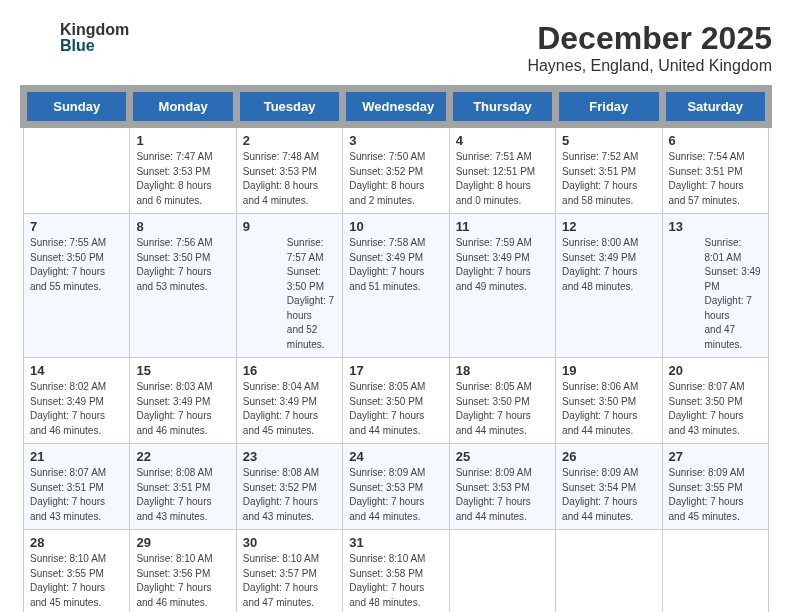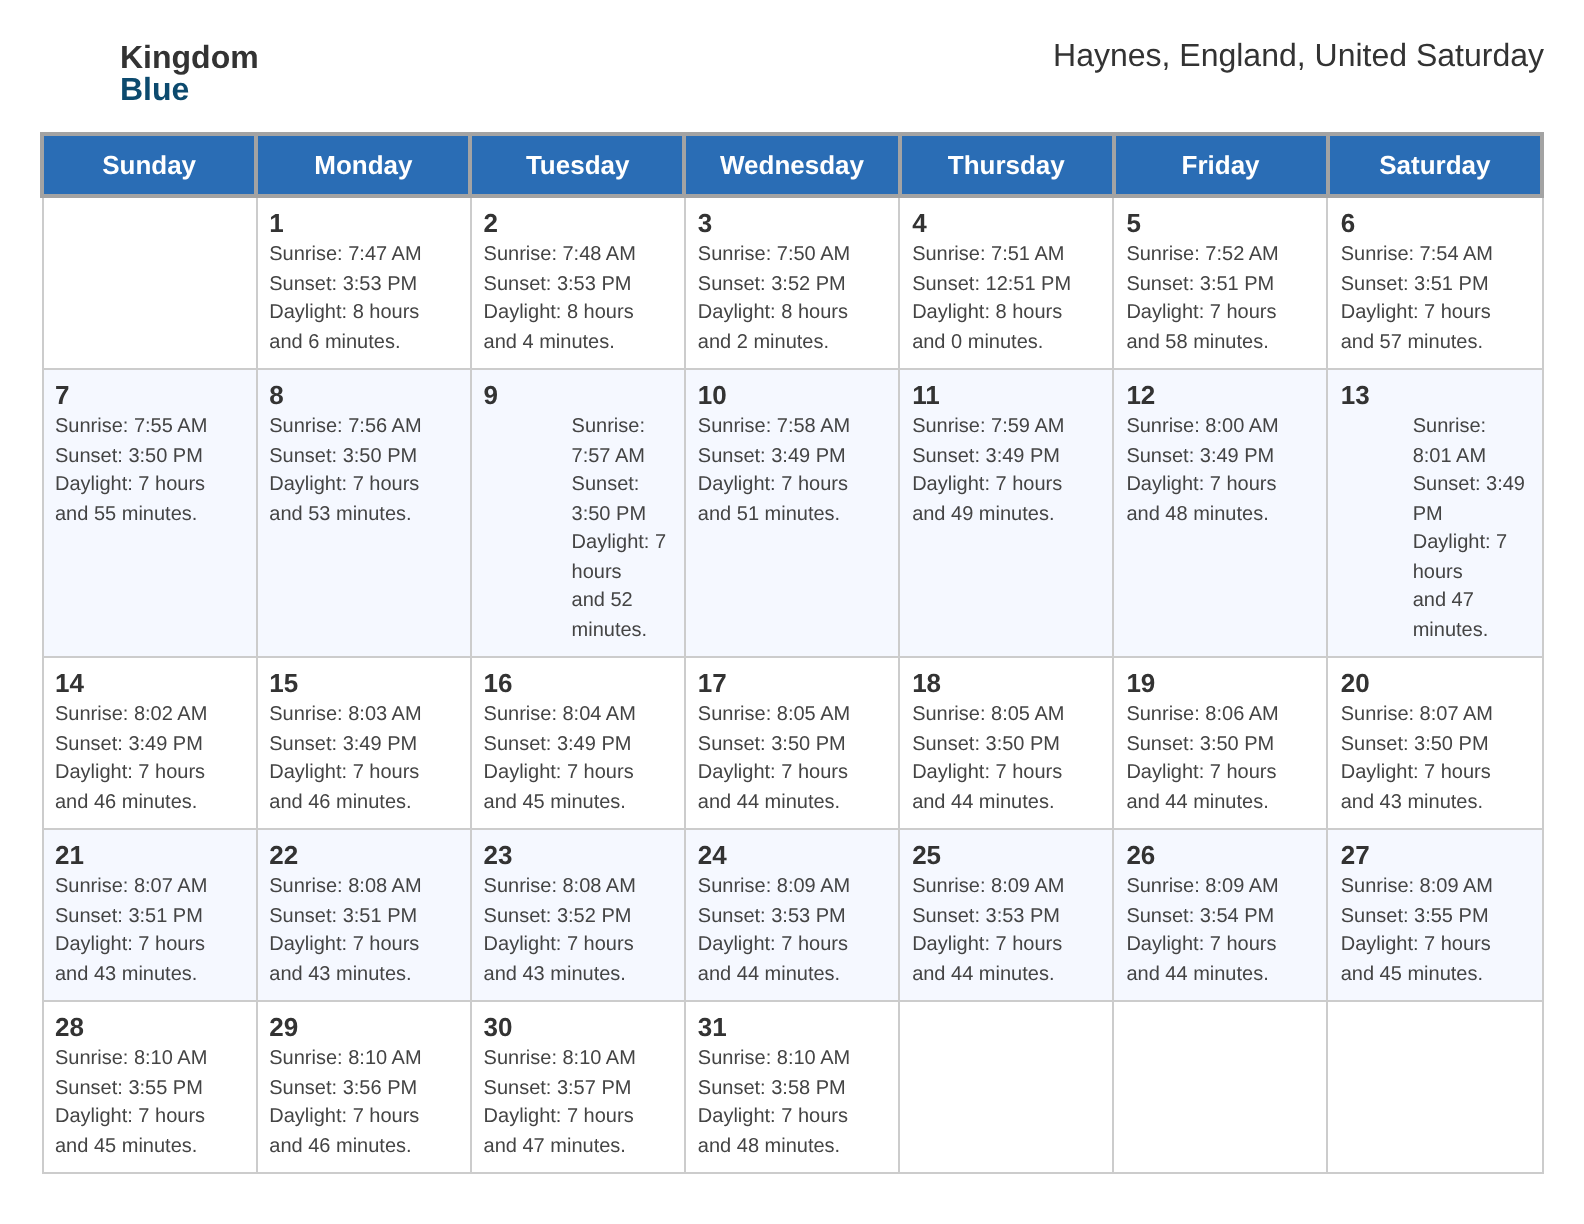--- a/index.html
+++ b/index.html
@@ -37,21 +37,21 @@
       width: 100%;
       border-collapse: collapse;
       table-layout: fixed;
     }
     thead tr th {
       background-color: #2a6db5;
       color: white;
       padding: 7px 16px;
       font-size: 13px;
       font-weight: bold;
-      border: 2px solid #a3a3a3;
+      border: 7px solid #a3a3a3;
       text-align: center;
     }
     tbody tr td {
       border: 1px solid #ccc;
       vertical-align: top;
       padding: 5px 6px;
       font-size: 10.5px;
       color: #333;
       height: 85px;
       background: #fff;
@@ -80,21 +80,22 @@
       <div style="position:relative;width:36px;height:36px;">
         
       </div>
       <div>
         <div style="font-size:16px;font-weight:bold;color:#333;line-height:1;">Kingdom</div>
         <div style="font-size:16px;font-weight:bold;color:#0c4a6e;line-height:1;">Blue</div>
       </div>
     </div>
   </div>
   <div class="title-block">
-    <div class="subtitle">Haynes, England, United Saturday</div>
+    <div class="month-title">December 2025</div>
+    <div class="subtitle">Haynes, England, United Kingdom</div>
   </div>
 </div>
 
 <table>
   <thead>
     <tr>
     <th>Sunday</th>
         <th>Monday</th>
         <th>Tuesday</th>
         <th>Wednesday</th>

